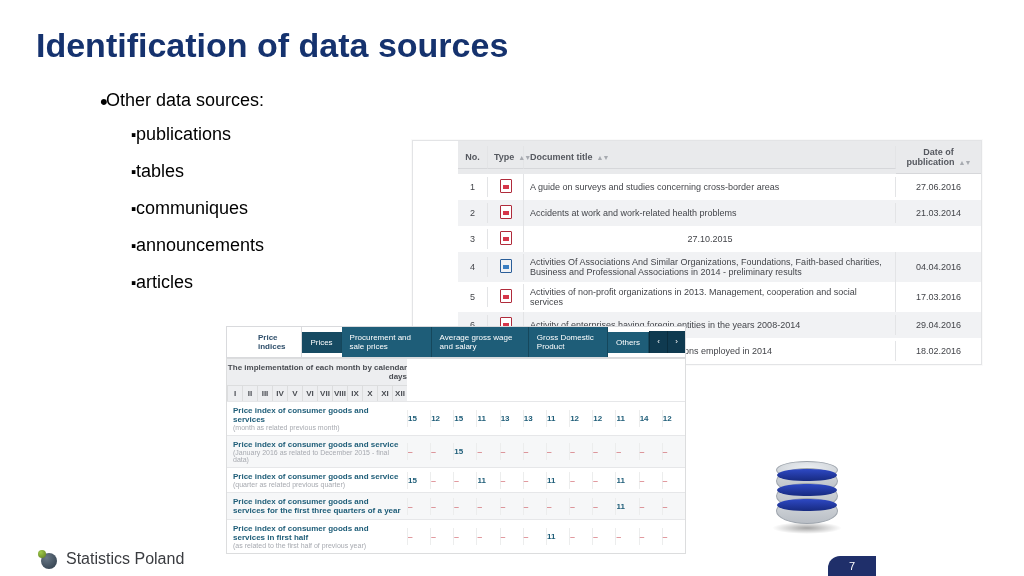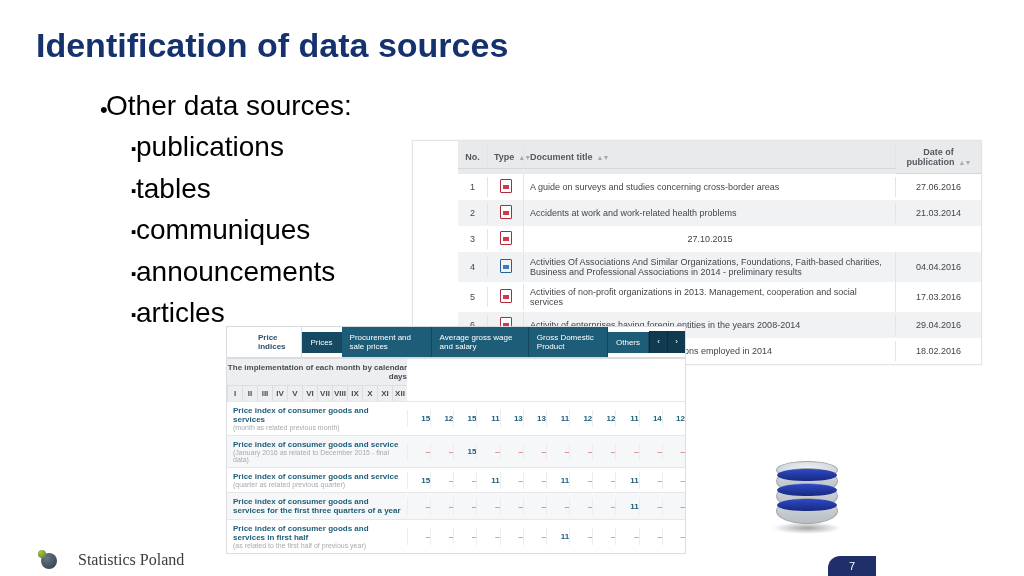--- a/index.html
+++ b/index.html
@@ -2,21 +2,21 @@
 <html><head>
 <meta charset="utf-8">
 <style>
   * { box-sizing: border-box; margin: 0; padding: 0; }
   html, body { width: 1024px; height: 576px; font-family: Arial, Helvetica, sans-serif; background: #fff; overflow: hidden; }
 
   .slide { position: relative; width: 876px; height: 576px; }
 
   .title { position: absolute; left: 36px; top: 26px; font-size: 34px; font-weight: 700; color: #15326e; }
 
-  .bullets { position: absolute; left: 100px; top: 86px; color: #000; font-size: 28px; line-height: 1.42; max-width: 340px; }
+  .bullets { position: absolute; left: 100px; top: 86px; color: #000; font-size: 18px; line-height: 1.42; max-width: 340px; }
   .bullets .top { margin-left: 0; }
   .bullets .sub { margin-left: 30px; }
   .dot-big { display: inline-block; width: 6px; vertical-align: middle; }
   .dot-big::before { content: "•"; font-size: 22px; margin-right: 6px; }
   .dot-sm { display: inline-block; width: 6px; vertical-align: middle; }
   .dot-sm::before { content: "·"; font-size: 26px; margin-right: 4px; font-weight: 700; }
 
   
   .doclist { position: absolute; left: 412px; top: 140px; width: 570px; border: 1px solid #e3e4e6; font-size: 9px; color: #43454a; background: #fff; box-shadow: 0 0 0 1px rgba(0,0,0,0.02); }
   .doclist .row { display: grid; grid-template-columns: 30px 36px 1fr 85px; align-items: center; margin-left: 45px; }
@@ -47,26 +47,26 @@
   .lower .mhead1 .spec { background: #edeef0; display: flex; align-items: center; justify-content: center; font-weight: 700; color: #4a4d53; border-right: 1px solid #dcddde; }
   .lower .mhead1 .months-wrap { }
   .lower .monthstitle { background: #edeef0; text-align: right; padding: 4px 0; font-weight: 700; color: #4a4d53; border-bottom: 1px solid #dcddde; }
   .lower .months { display: grid; grid-template-columns: repeat(12, 1fr); background: #edeef0; }
   .lower .months span { text-align: center; padding: 3px 0; font-weight: 700; color: #4a4d53; border-left: 1px solid #dcddde; }
   .lower .mrow { display: grid; grid-template-columns: 180px repeat(12, 1fr); border-top: 1px solid #e6e7e9; align-items: center; }
   .lower .mrow:nth-child(even) { background: #f6f7f8; }
   .lower .mrow .spec { padding: 4px 6px; }
   .lower .mrow .spec .t { color: #1e5d78; font-weight: 700; }
   .lower .mrow .spec .s { color: #a7aab0; font-size: 7px; }
-  .lower .mrow .v { text-align: right; padding: 4px 0; color: #1e5d78; font-weight: 700; border-left: 1px solid #eceded; }
+  .lower .mrow .v { text-align: left; padding: 4px 0; color: #1e5d78; font-weight: 700; border-left: 1px solid #eceded; }
   .lower .mrow .v.dash { color: #c2333e; font-weight: 400; }
 
   
   .footer { position: absolute; left: 0; right: 0; bottom: 0; height: 40px; }
-  .brand { position: absolute; left: 38px; bottom: 6px; display: flex; align-items: center; gap: 20px; font-family: Liberation Serif, serif; }
+  .brand { position: absolute; left: 38px; bottom: 6px; display: flex; align-items: flex-start; gap: 8px; }
   .brand .logo { width: 20px; height: 20px; position: relative; }
   .brand .logo .big { position: absolute; width: 16px; height: 16px; border-radius: 50%; background: radial-gradient(circle at 35% 30%, #697886, #2b3947); left: 3px; top: 3px; }
   .brand .logo .sm { position: absolute; width: 8px; height: 8px; border-radius: 50%; background: radial-gradient(circle at 35% 30%, #9ec94a, #5c7a1f); left: 0; top: 0; }
   .brand .txt { color: #3a3c40; font-size: 16px; }
   .pagenum { position: absolute; right: 0; bottom: 0; height: 20px; width: 48px; background: #1f2f6a; color: #fff; font-size: 11px; text-align: center; line-height: 20px; border-top-left-radius: 12px; }
 
   
   .dbicon { position: absolute; right: 30px; bottom: 42px; width: 70px; }
   .dbicon .stack { width: 62px; }
   .dbicon .disk { width: 62px; height: 22px; border-radius: 50%/50%; margin-top: -8px; position: relative; }

